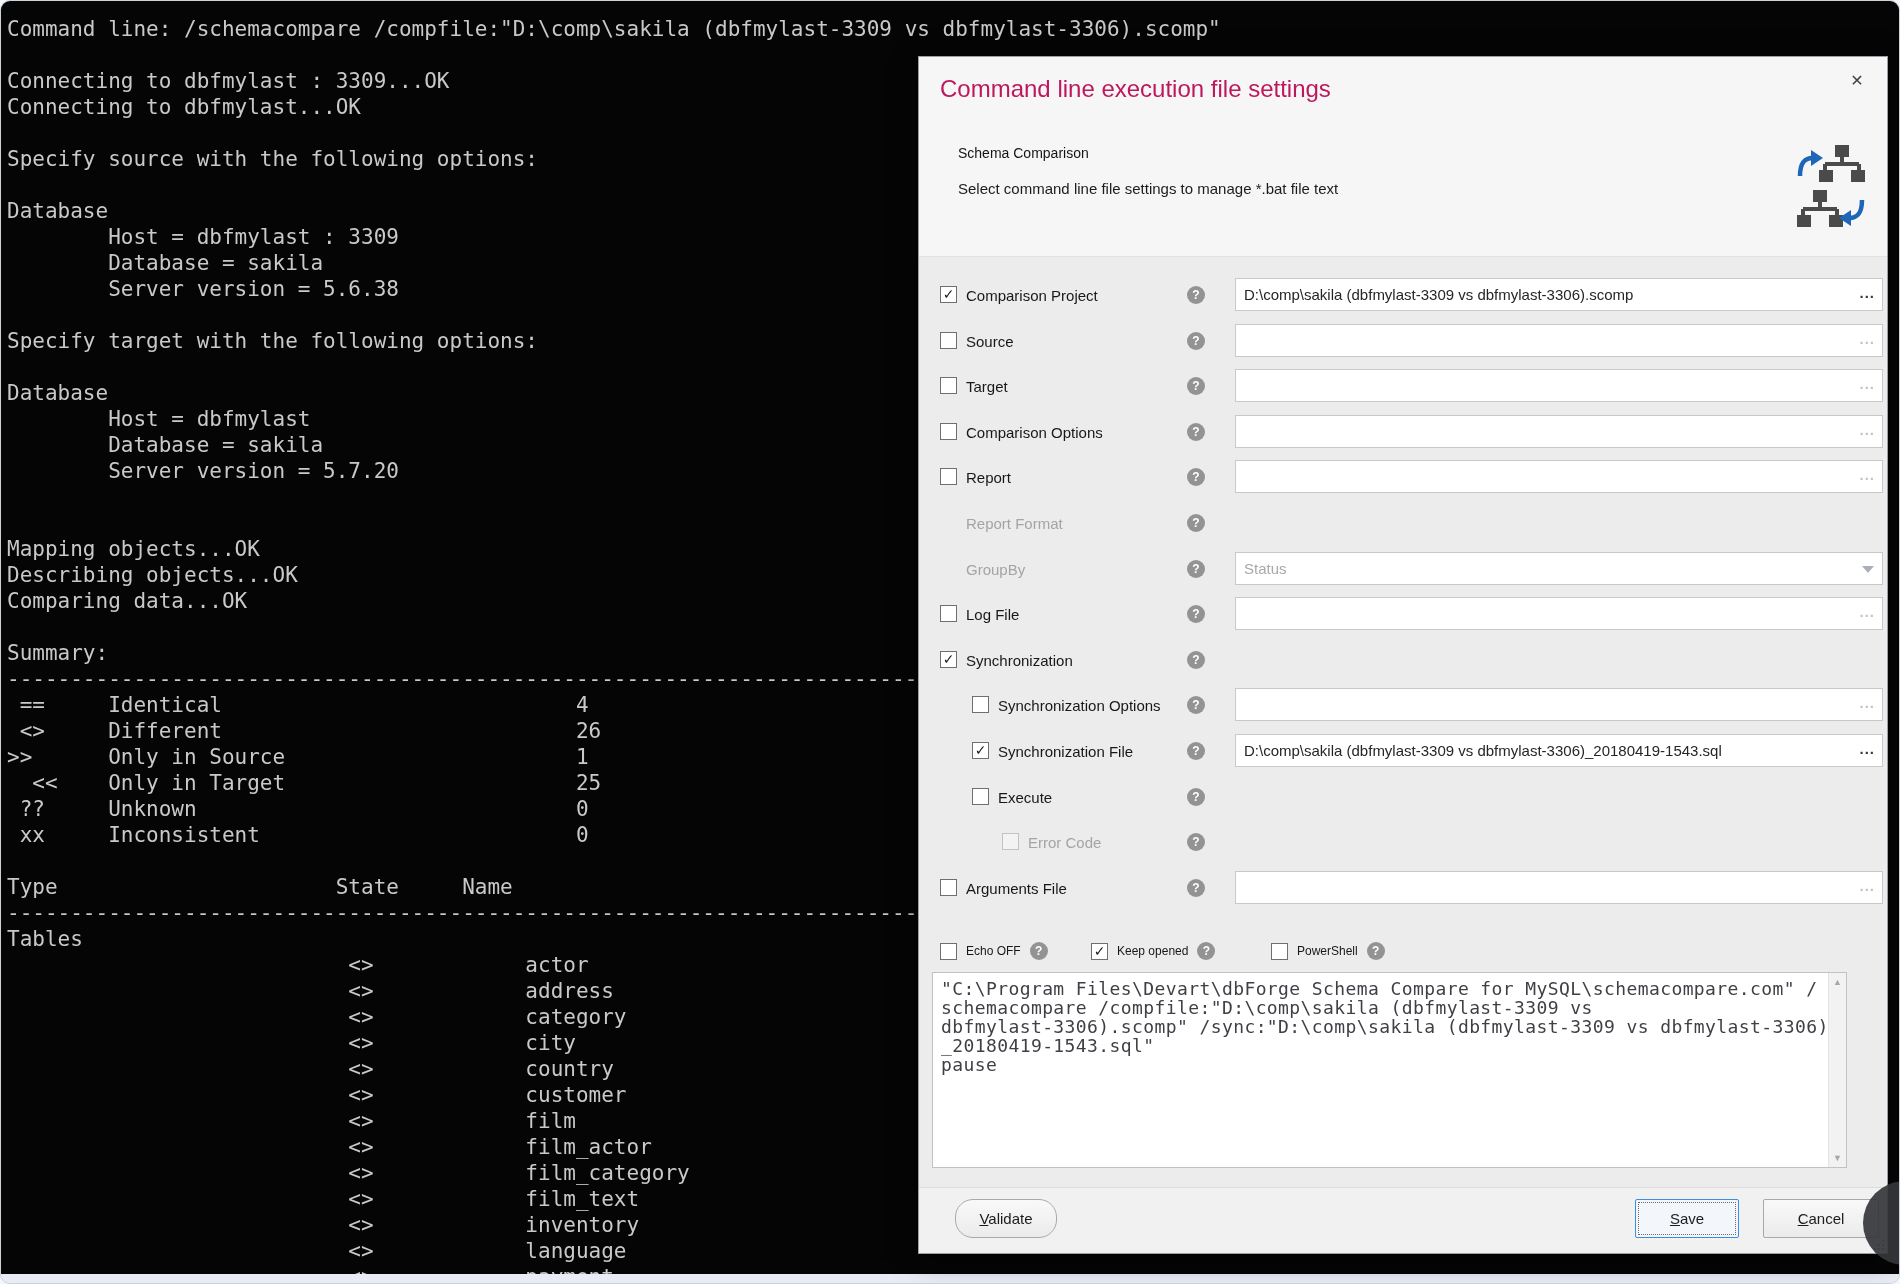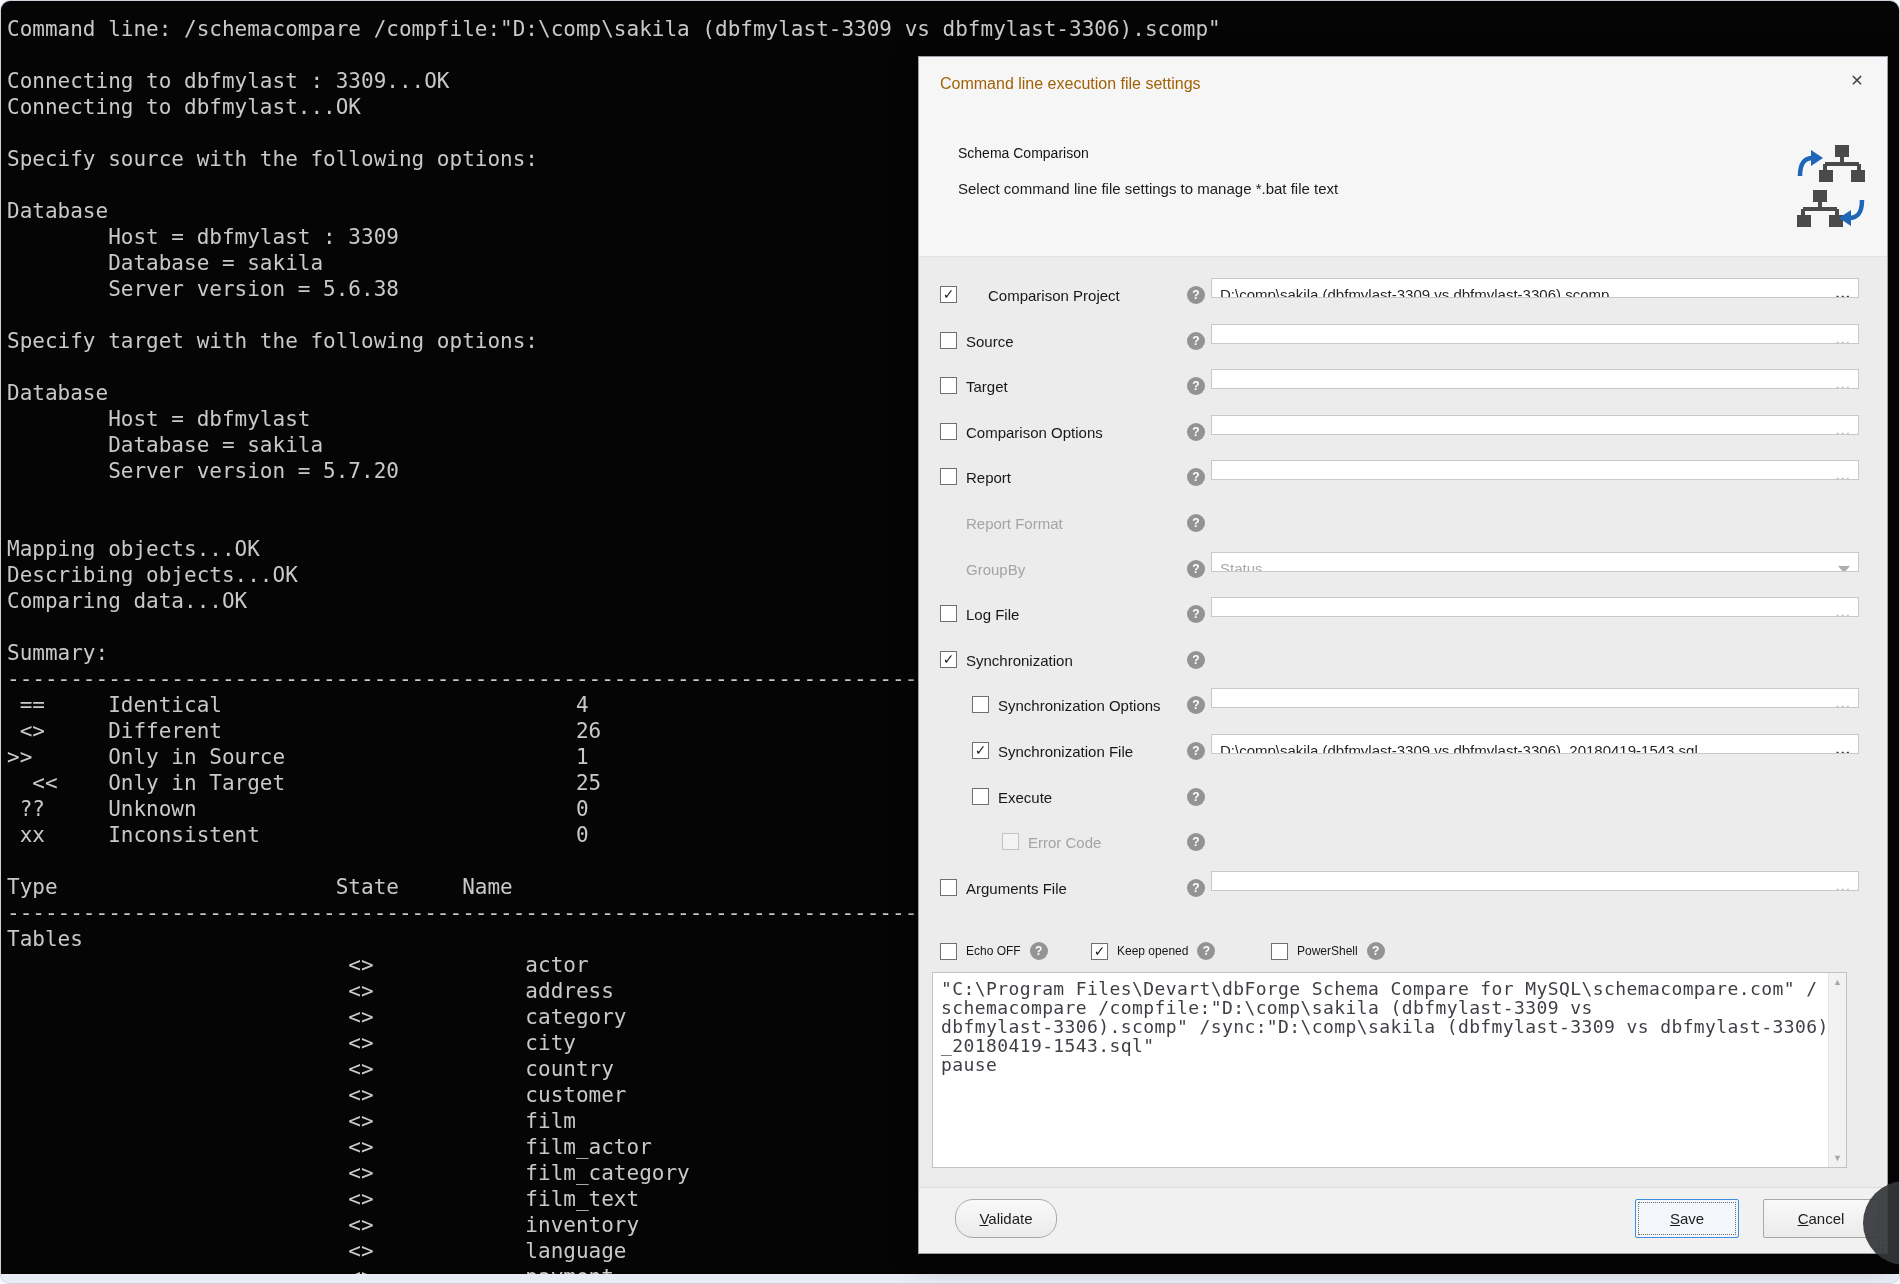--- a/index.html
+++ b/index.html
@@ -11,36 +11,36 @@
             padding:15px 0 0 6px;font-family:"DejaVu Sans Mono",monospace;font-size:21px;line-height:26px;
             color:#c9c9c9;white-space:pre;overflow:hidden;}
   .bottom-strip{position:absolute;left:0;top:1273px;width:1900px;height:11px;background:#e8edf5;}
   .cursor-blob{position:absolute;left:1862px;top:1180px;width:84px;height:84px;border-radius:50%;
                background:#35363a;opacity:.92;z-index:60;}
   
   .dialog{position:absolute;left:917px;top:55px;width:970px;height:1198px;background:#ececec;
           border:1px solid #9aa0a8;box-shadow:0 6px 24px rgba(0,0,0,.5);z-index:20;}
   .dlg-header{position:absolute;left:0;top:0;width:100%;height:200px;background:#f6f6f6;
               border-bottom:1px solid #e2e2e2;}
-  .dlg-title{position:absolute;left:21px;top:18px;font-size:16px;color:#a16207;}
+  .dlg-title{position:absolute;left:21px;top:18px;font-size:24px;color:#be185d;}
   .dlg-close{position:absolute;right:18px;top:12px;width:24px;height:24px;text-align:center;line-height:24px;
              font-size:16px;color:#444;cursor:pointer;}
   .dlg-heading{position:absolute;left:39px;top:88px;font-size:14px;font-weight:normal;color:#141414;}
   .dlg-subtitle{position:absolute;left:39px;top:123px;font-size:15px;color:#1c1c1c;}
   .schema-icon{position:absolute;right:22px;top:88px;}
   
   .form-row{position:absolute;left:0;width:100%;height:46px;}
   .cbx{position:absolute;top:50%;margin-top:-9px;width:17px;height:17px;background:#fff;
        border:1px solid #6f6f6f;color:#1d1d1d;font-size:14px;line-height:15px;text-align:center;}
   .cbx.dis{border-color:#c3c3c3;background:#f3f3f3;}
   .row-label{position:absolute;top:50%;transform:translateY(-50%);font-size:15px;color:#181818;white-space:nowrap;}
   .row-label.dis{color:#a4a4a4;}
   .help{position:absolute;left:268px;top:50%;margin-top:-9px;width:18px;height:18px;border-radius:50%;
         background:#939393;color:#fff;font-size:12px;font-weight:bold;text-align:center;line-height:18px;}
-  .fld{position:absolute;left:292px;top:50%;margin-top:-17px;width:648px;height:20px;background:#fff;
+  .fld{position:absolute;left:316px;top:50%;margin-top:-17px;width:648px;height:33px;background:#fff;
        border:1px solid #c9c9c9;font-size:15px;color:#262626;line-height:32px;padding:0 26px 0 8px;
        white-space:nowrap;overflow:hidden;}
   .fld .browse{position:absolute;right:7px;top:0;line-height:28px;font-weight:bold;letter-spacing:1px;color:#3a3a3a;}
   .fld .browse.light{color:#c4c4c4;}
   .fld.select{color:#a8a8a8;}
   .fld .drop{position:absolute;right:8px;top:13px;width:0;height:0;border-left:6px solid transparent;
              border-right:6px solid transparent;border-top:7px solid #aab0b6;}
   
   .echo-group{position:absolute;top:876px;height:36px;display:flex;align-items:center;gap:9px;}
   .echo-group .cbx{position:static;margin-top:0;}
@@ -155,21 +155,21 @@
             <polygon points="14,5 26,13 14,21"></polygon>
             <polygon points="54,65 42,73 54,81"></polygon>
           </g>
         </svg>
       </div>
     </div>
 
     <div id="form-rows">
         <div class="form-row" style="top: 215px;">
           <div class="cbx" style="left: 21px;">✓</div>
-          <div class="row-label" style="left: 47px; margin-left: 22px;">Comparison Project</div>
+          <div class="row-label" style="left: 47px;">Comparison Project</div>
           <div class="help">?</div>
           <div class="fld">D:\comp\sakila (dbfmylast-3309 vs dbfmylast-3306).scomp<div class="browse">...</div></div>
         </div>
         <div class="form-row" style="top: 260.6px;">
           <div class="cbx" style="left: 21px;"></div>
           <div class="row-label" style="left: 47px;">Source</div>
           <div class="help">?</div>
           <div class="fld">
             <div class="browse light">...</div>
           </div>

